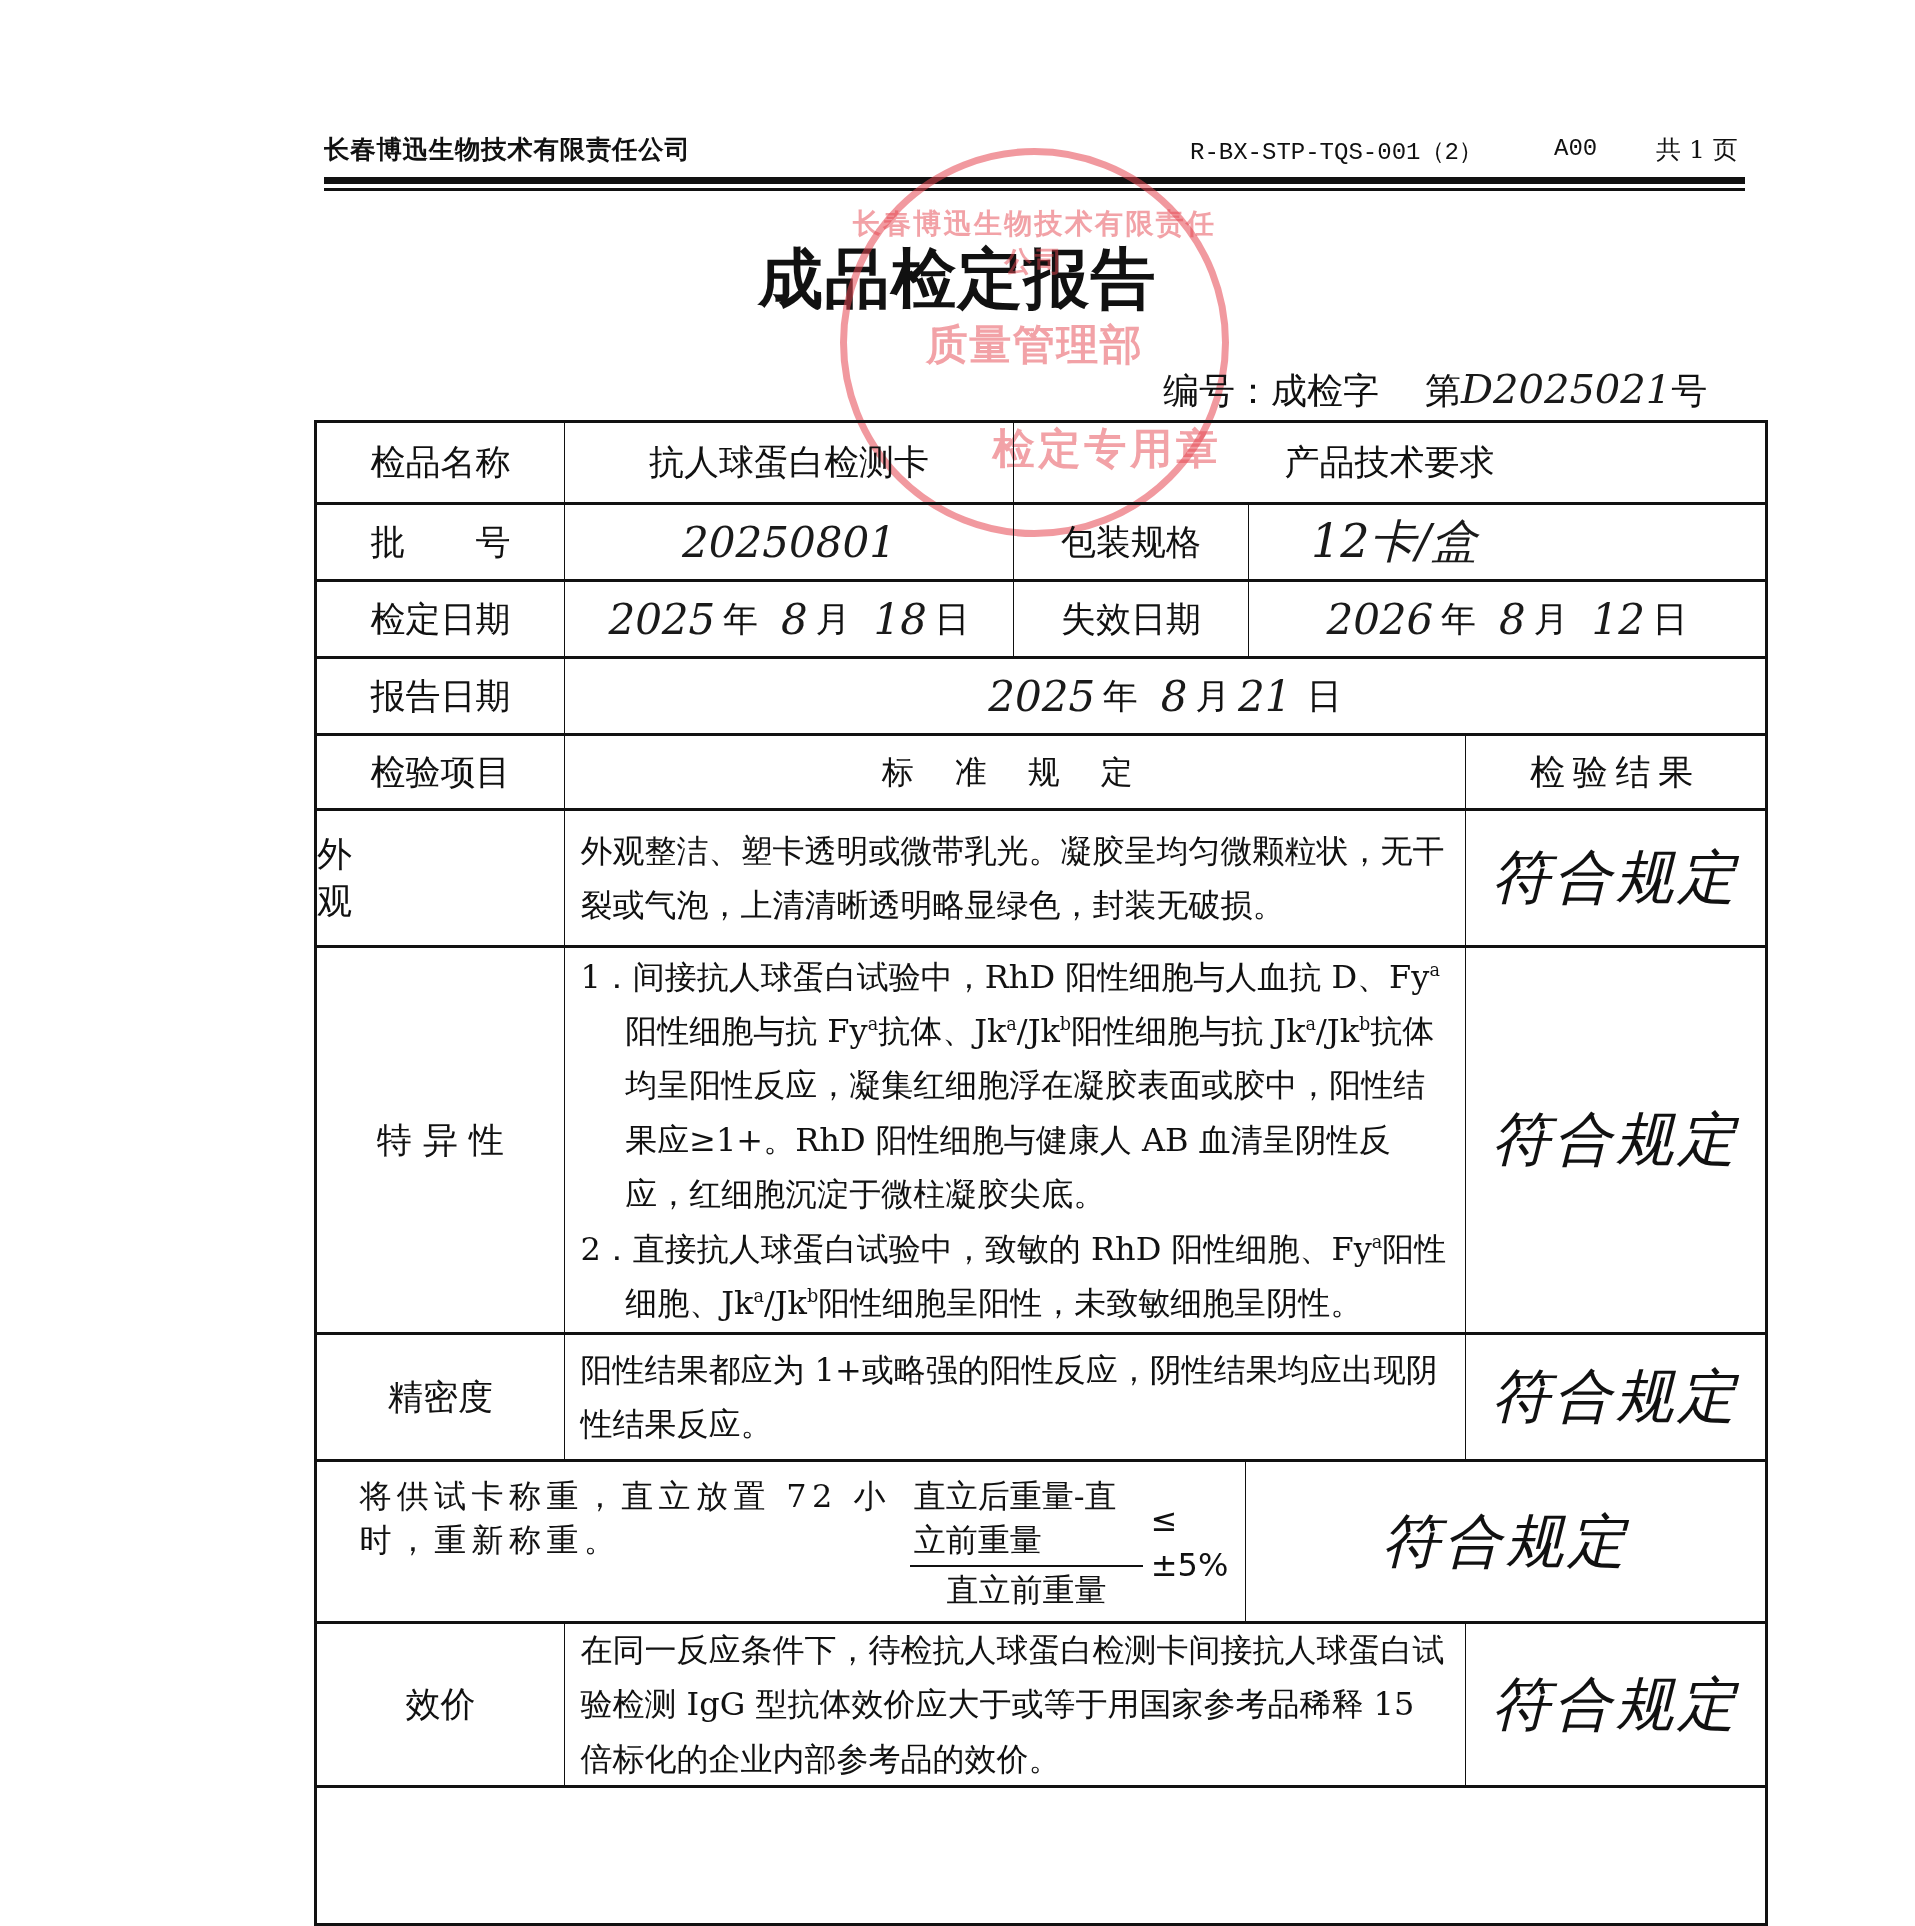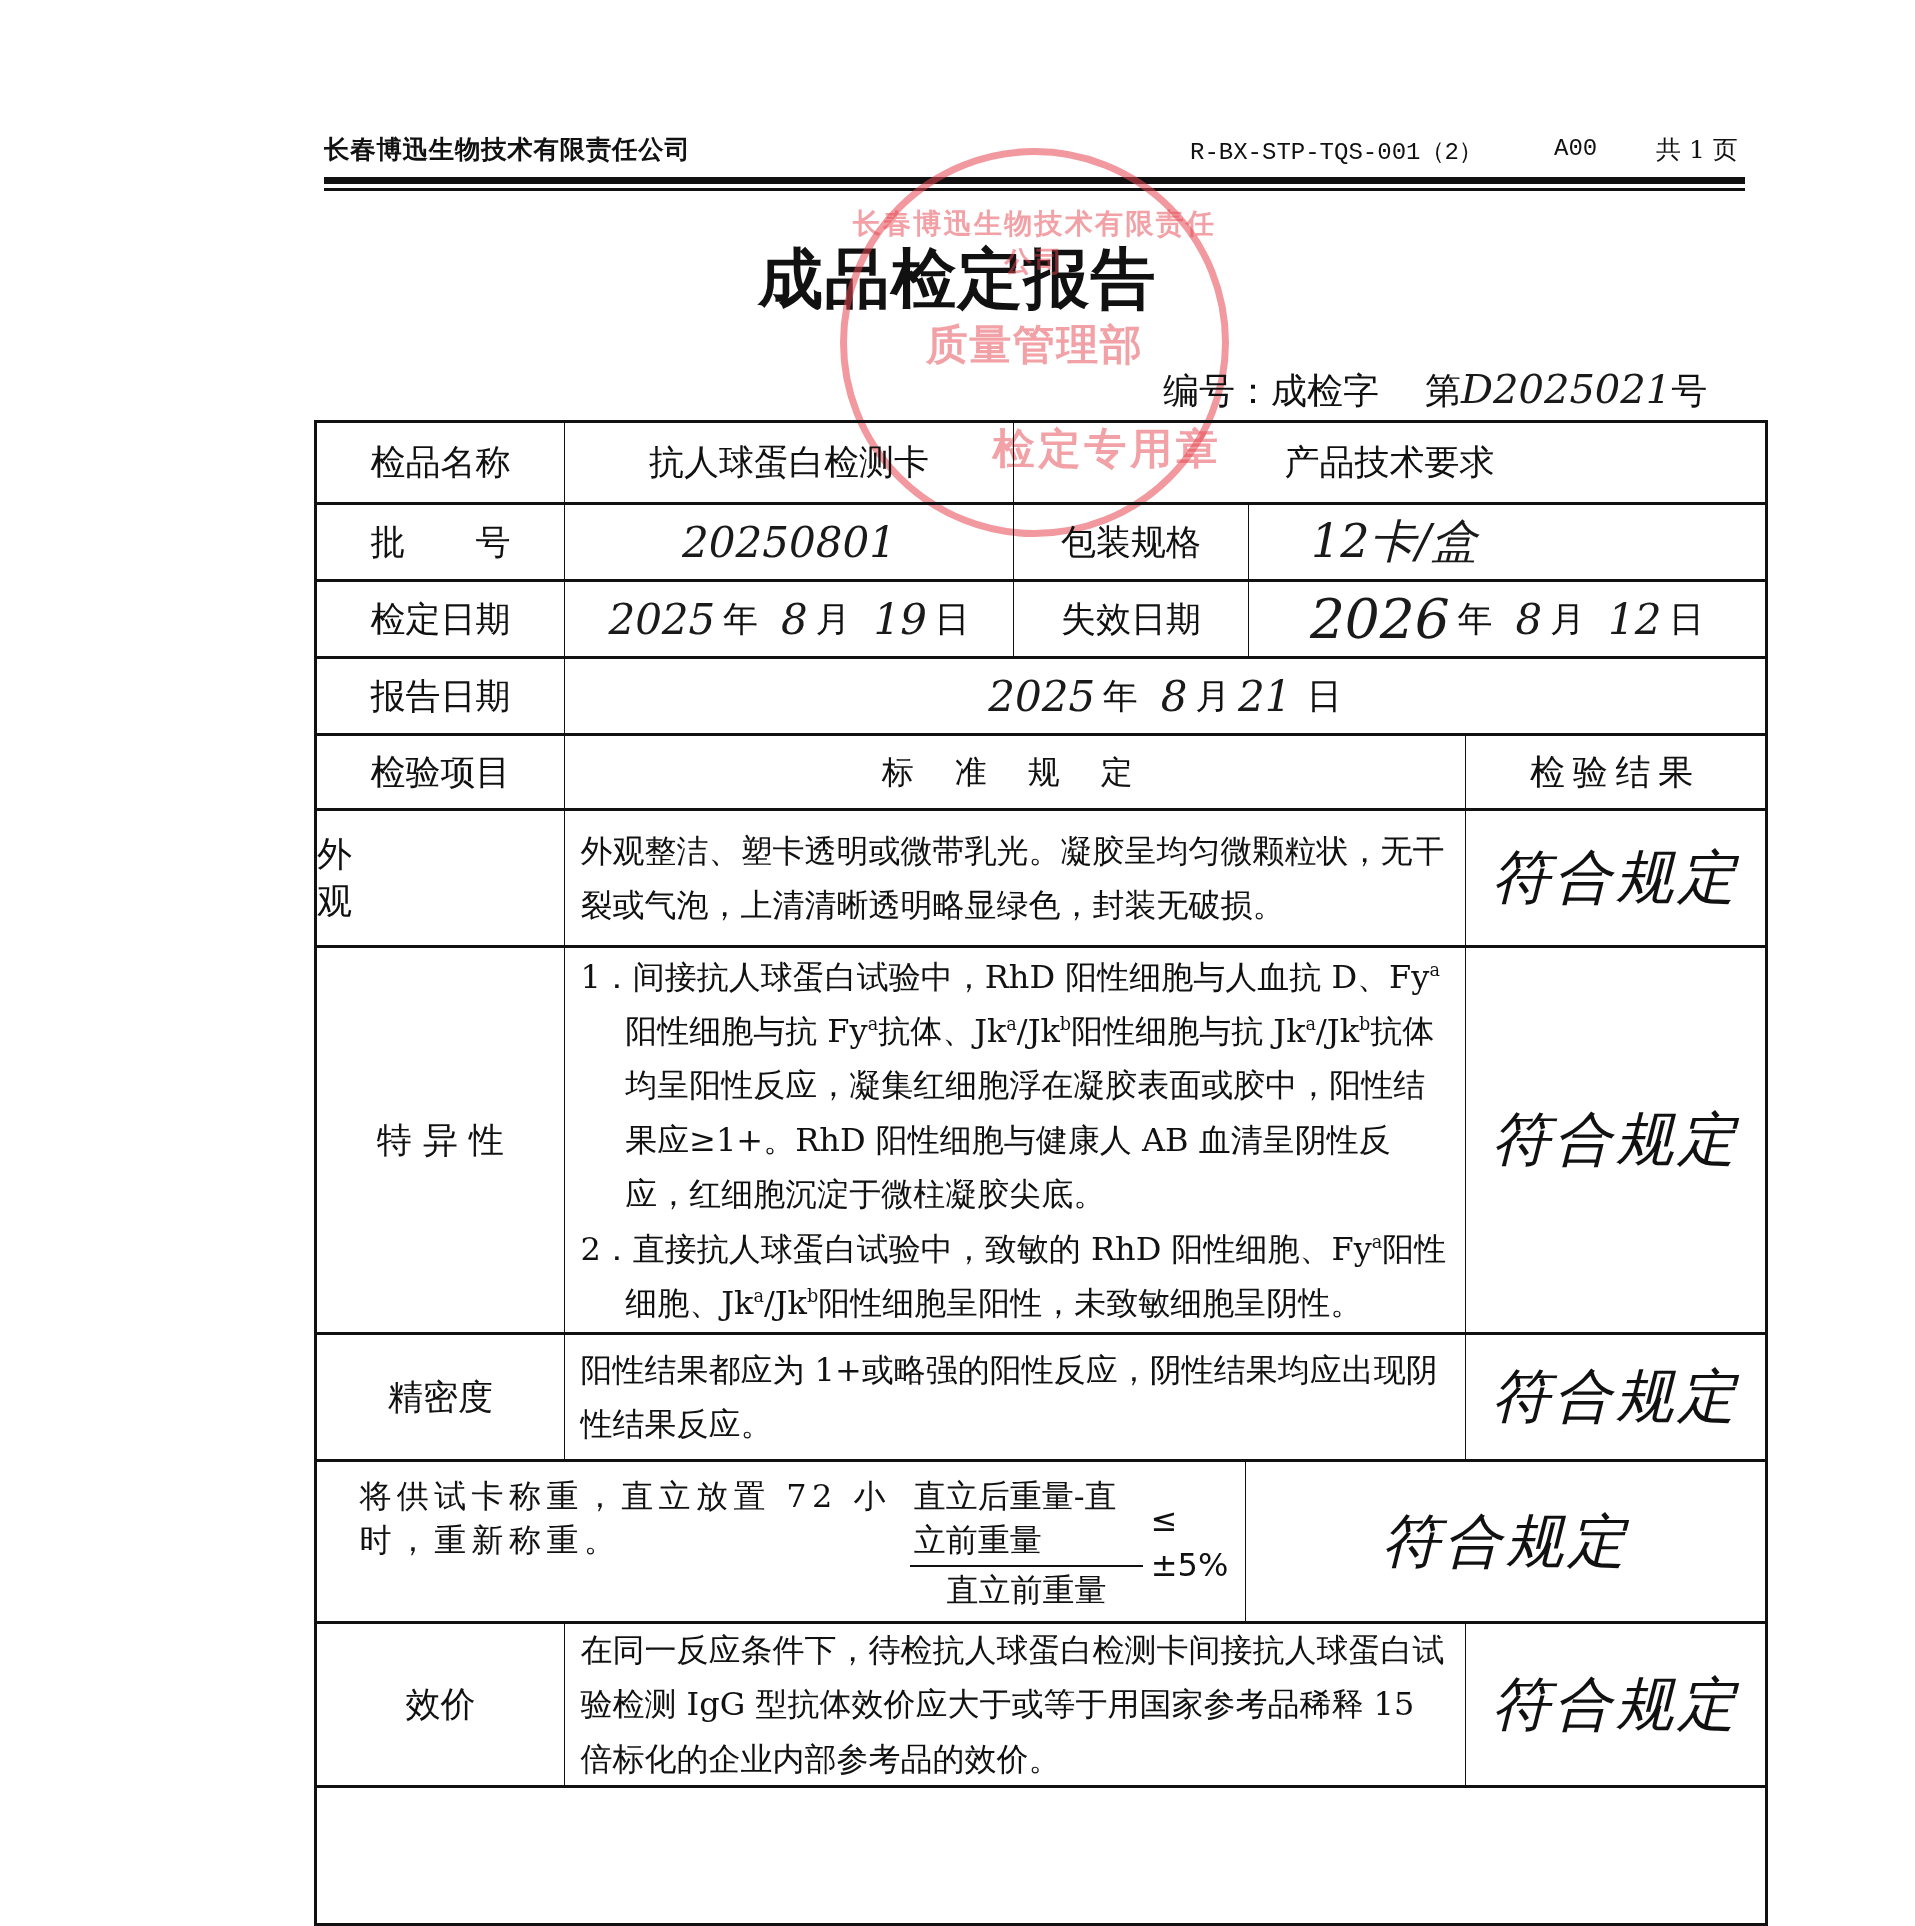--- a/index.html
+++ b/index.html
@@ -93,26 +93,26 @@
       <div class="cell c-val hand" style="justify-content:flex-start;padding-left:62px;font-size:46px;">12卡/盒</div>
     </div>
 
     <div class="row" style="height:77px;">
       <div class="cell c1">检定日期</div>
       <div class="cell c-name">
         <span class="hand" style="font-size:42px;">2025</span>
         <span style="margin:0 23px 0 7.7px;">年</span>
         <span class="hand" style="font-size:42px;">8</span>
         <span style="margin:0 23px 0 7.7px;">月</span>
-        <span class="hand" style="font-size:42px;">19</span>
+        <span class="hand" style="font-size:42px;">18</span>
         <span style="margin-left:7.7px;">日</span>
       </div>
       <div class="cell c-lbl">失效日期</div>
       <div class="cell c-val">
-        <span class="hand" style="font-size:55px;">2026</span>
+        <span class="hand" style="font-size:42px;">2026</span>
         <span style="margin:0 23px 0 7.7px;">年</span>
         <span class="hand" style="font-size:42px;">8</span>
         <span style="margin:0 23px 0 7.7px;">月</span>
         <span class="hand" style="font-size:42px;">12</span>
         <span style="margin-left:7.7px;">日</span>
       </div>
     </div>
 
     <div class="row" style="height:77px;">
       <div class="cell c1">报告日期</div>

